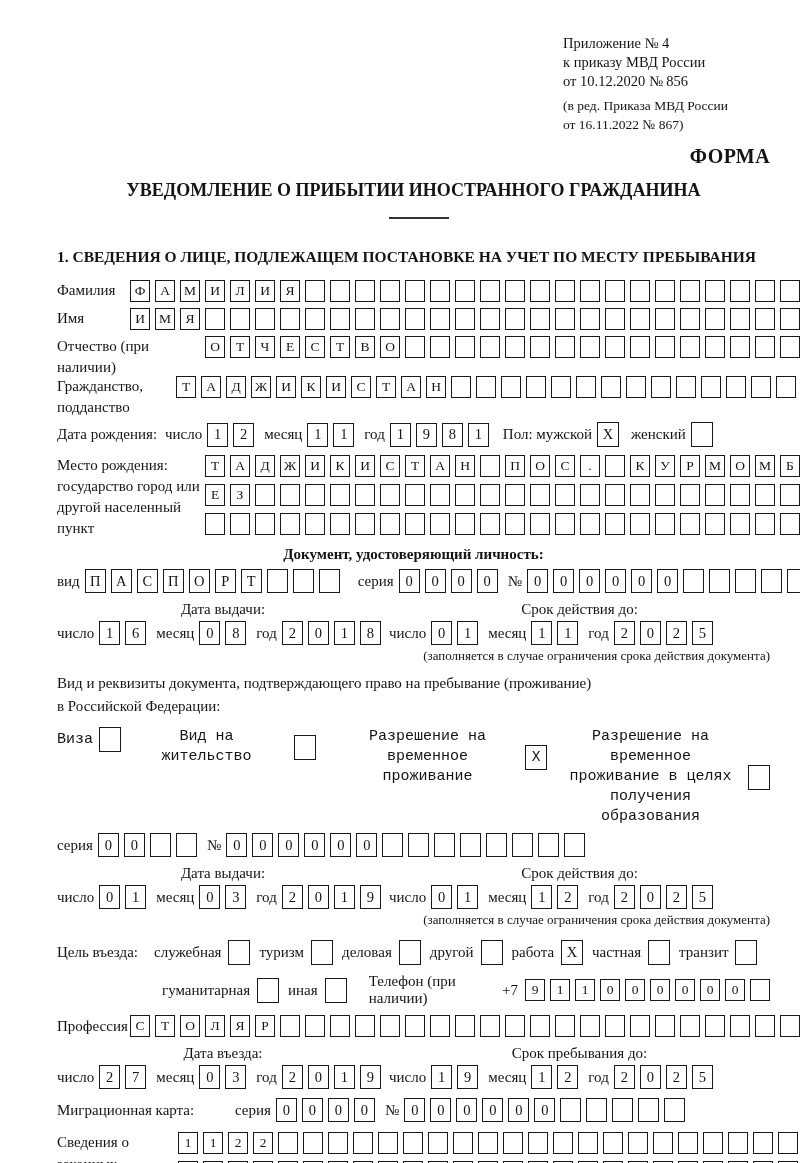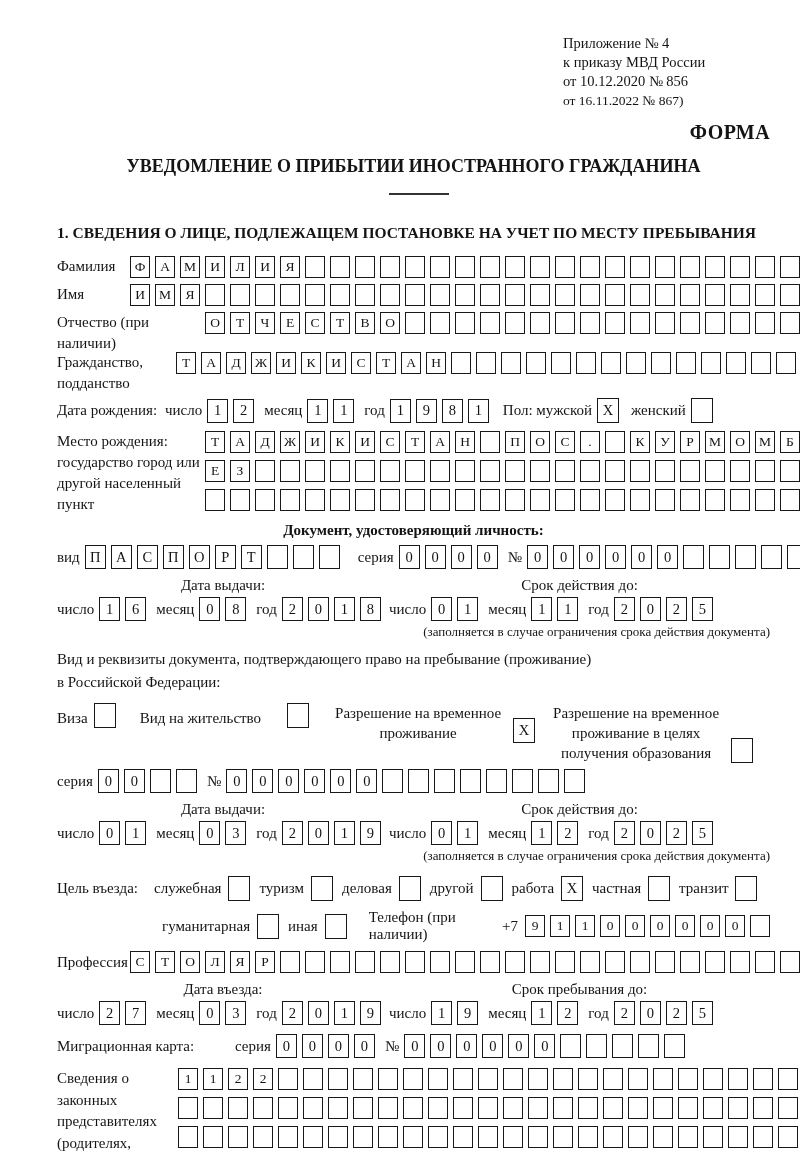--- a/index.html
+++ b/index.html
@@ -35,37 +35,38 @@
   .dcol-r{flex:1;}
   .dhead{font-size:15px;text-align:center;margin-bottom:3px;}
   .dnote{font-size:13px;text-align:right;margin-top:3px;}
   
   .chk{flex:none;width:20px;height:23px;border:1.6px solid #191919;display:flex;align-items:center;justify-content:center;font-size:14.5px;background:#fff;}
   
   .dochead{font-weight:bold;font-size:15px;text-align:center;margin-top:7px;}
   .plain{font-size:15px;line-height:22px;margin-top:8px;}
   
   .opts{display:flex;align-items:flex-start;margin-top:10px;font-size:15px;}
-  .opt{display:flex;align-items:flex-end;}
+  .opt{display:flex;align-items:center;font-family:Liberation Mono, monospace;}
   .optlines{line-height:20px;text-align:center;}
   .goals{display:flex;align-items:center;font-size:15px;margin-top:12px;}
   .goals .t{margin:0 7px 0 9px;}
   .goals .t:first-child{margin-left:0;}
   .reps{display:flex;margin-top:10px;}
   .replbl{width:121px;flex:none;font-size:15px;line-height:21.5px;}
 </style>
 </head>
 <body>
 
 <div class="page">
 
   <div class="appendix">
     <div>Приложение № 4</div>
     <div>к приказу МВД России</div>
     <div>от 10.12.2020 № 856</div>
+    <div class="gap small">(в ред. Приказа МВД России</div>
     <div class="small">от 16.11.2022 № 867)</div>
   </div>
   <div class="forma">ФОРМА</div>
 
   <div class="title">
     <div>УВЕДОМЛЕНИЕ О ПРИБЫТИИ ИНОСТРАННОГО ГРАЖДАНИНА</div>
     <div><span class="uline"></span></div>
   </div>
 
   <div class="sect">1. СВЕДЕНИЯ О ЛИЦЕ, ПОДЛЕЖАЩЕМ ПОСТАНОВКЕ НА УЧЕТ ПО МЕСТУ ПРЕБЫВАНИЯ</div>

